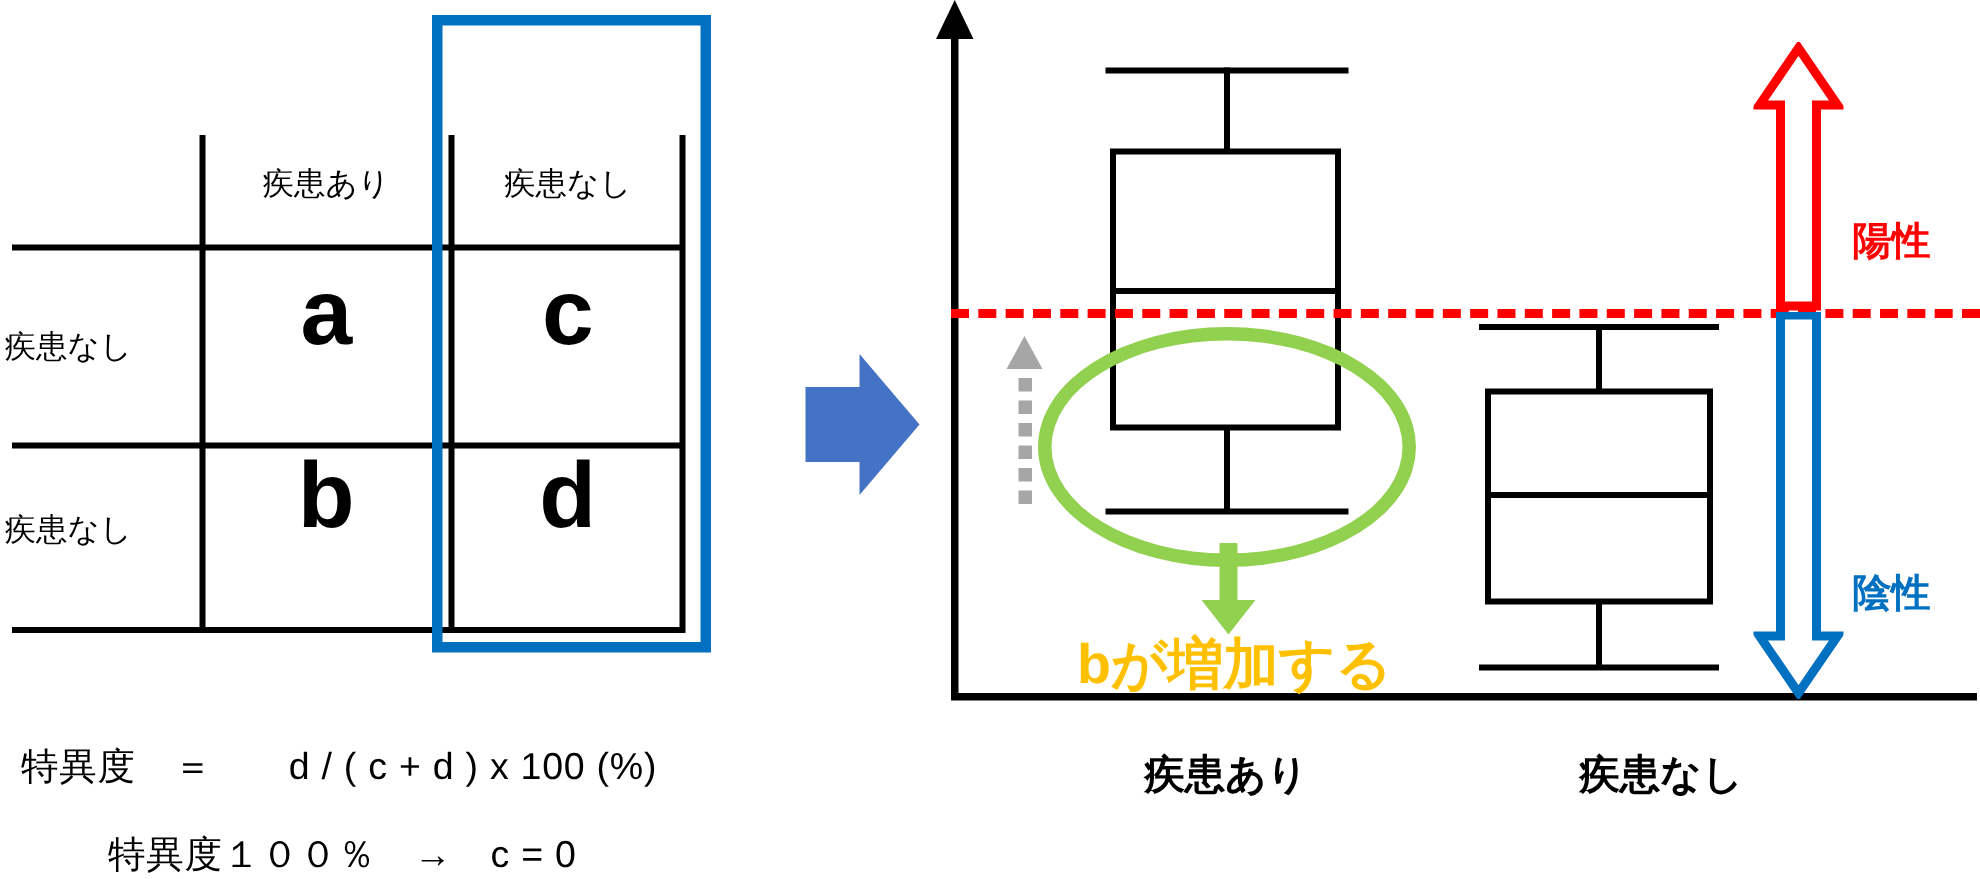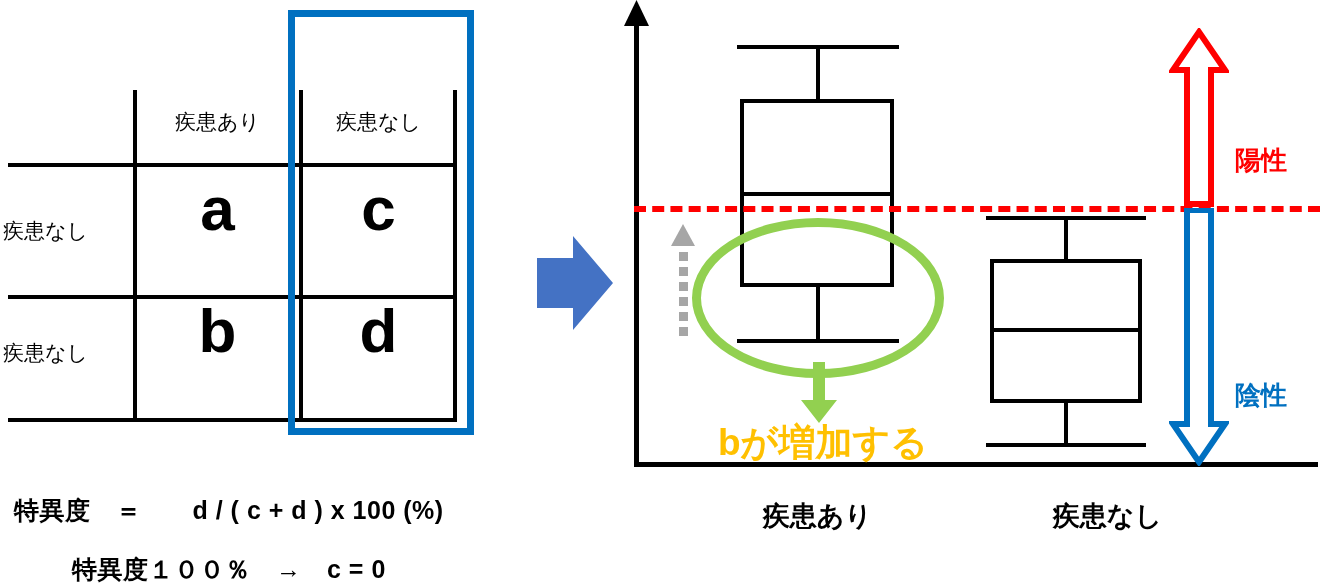--- a/index.html
+++ b/index.html
@@ -37,21 +37,21 @@
   .hilite-box{
     position:absolute;
     border:7px solid #0070c0;
     box-sizing:border-box;
     background:transparent;
   }
 
   
   .formula{
     position:absolute;
-    font-size:25px;font-weight:700;color:#000;
+    font-size:25px;font-weight:400;color:#000;
     white-space:pre;
     letter-spacing:0.5px;
     text-align:right;
   }
 
   
   .mid-arrow{position:absolute;}
 
   
   .axis-y{position:absolute;background:#000;width:5px;}

